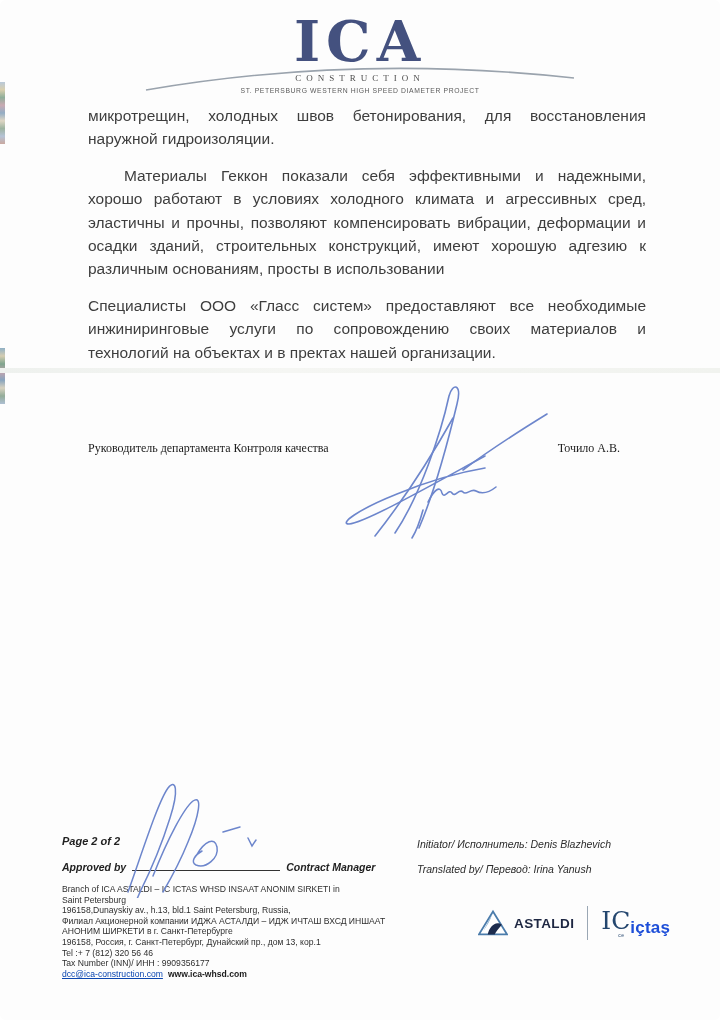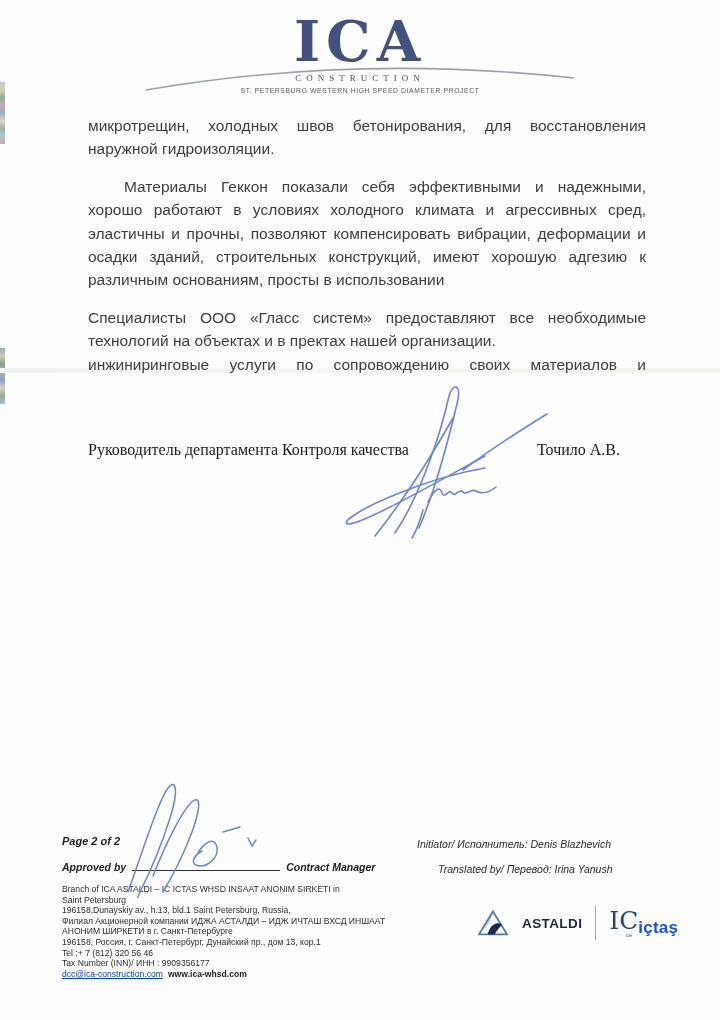--- a/index.html
+++ b/index.html
@@ -16,41 +16,41 @@
   
   .letterhead{position:absolute;top:10px;left:140px;width:440px;text-align:center;}
   .logo-word{font-family:"DejaVu Serif","Liberation Serif",serif;font-size:56px;font-weight:600;
     letter-spacing:6px;color:#44517f;line-height:62px;position:relative;z-index:2;}
   .logo-arc{position:absolute;left:0;top:30px;width:440px;height:60px;z-index:1;}
   .logo-sub{font-family:Liberation Serif, serif;font-size:9px;letter-spacing:5px;color:#4d4d4d;margin-top:1px;}
   .logo-tag{font-size:6.8px;letter-spacing:0.6px;color:#5a5a5a;margin-top:4px;}
   
   .body-text{position:absolute;left:88px;top:100px;width:558px;color:#3e3e3e;
     font-size:15.5px;line-height:23.4px;}
-  .para{margin:14px 0 13px 0;}
+  .para{margin:4px 0 13px 0;}
   .line{white-space:normal;}
   .line.j{text-align:justify;text-align-last:justify;}
   .line.indent{padding-left:36px;}
   
   .sign-row{position:absolute;left:88px;top:441px;width:532px;display:flex;
-    justify-content:space-between;font-family:"Liberation Serif",serif;font-size:16px;color:#1b1b1b;}
+    justify-content:space-between;font-family:"Liberation Serif",serif;font-size:12px;color:#1b1b1b;}
   .big-sig{position:absolute;left:335px;top:378px;width:220px;height:162px;z-index:3;}
   
   .page-label{position:absolute;left:62px;top:835px;font-size:11px;font-style:italic;font-weight:600;color:#222;}
   .approved-row{position:absolute;left:62px;top:860px;font-size:10.5px;font-style:italic;font-weight:700;color:#222;}
   .sig-line{display:inline-block;width:148px;border-bottom:1.2px solid #333;height:10px;margin:0 6px;}
   .small-sig{position:absolute;left:98px;top:780px;width:165px;height:118px;z-index:3;}
   .initiator-row{position:absolute;left:417px;top:838px;font-size:10.5px;font-style:italic;color:#2b2b2b;}
-  .translated-row{position:absolute;left:417px;top:863px;font-size:10.5px;font-style:italic;color:#2b2b2b;margin-left:21px;}
+  .translated-row{position:absolute;left:417px;top:863px;font-size:10.5px;font-style:italic;color:#2b2b2b;}
   .company-block{position:absolute;left:62px;top:884px;font-size:8.6px;line-height:10.6px;color:#2e2e2e;width:330px;}
   .email-link{color:#0b46b0;text-decoration:underline;cursor:pointer;}
   .website{font-weight:700;color:#1c1c1c;margin-left:5px;}
   
   .logos{position:absolute;left:478px;top:906px;display:flex;align-items:center;gap:13px;}
-  .astaldi{display:flex;align-items:center;gap:14px;}
+  .astaldi{display:flex;align-items:center;gap:6px;}
   .astaldi-label{font-size:13.5px;font-weight:700;letter-spacing:0.4px;color:#1e2742;}
   .logo-divider{width:1px;height:34px;background:#9aa7b4;}
   .ictas{display:flex;align-items:flex-start;position:relative;}
   .ictas-ic{font-family:"DejaVu Serif","Liberation Serif",serif;font-size:25px;color:#24466e;line-height:25px;}
   .ictas-ce{position:absolute;left:17px;top:24px;font-size:5px;color:#24466e;letter-spacing:0.5px;}
   .ictas-text{font-size:17px;font-weight:600;color:#1d4ed8;margin-top:10px;letter-spacing:0.2px;}
 </style>
 </head>
 <body>
 
@@ -76,22 +76,22 @@
     </div>
     <div class="para">
       <div class="line j indent">Материалы Геккон показали себя эффективными и надежными,</div>
       <div class="line j">хорошо работают в условиях холодного климата и агрессивных сред,</div>
       <div class="line j">эластичны и прочны, позволяют компенсировать вибрации, деформации и</div>
       <div class="line j">осадки зданий, строительных конструкций, имеют хорошую адгезию к</div>
       <div class="line">различным основаниям, просты в использовании</div>
     </div>
     <div class="para">
       <div class="line j">Специалисты ООО «Гласс систем» предоставляют все необходимые</div>
+      <div class="line j">инжиниринговые  услуги по сопровождению своих материалов и</div>
       <div class="line">технологий на объектах и в пректах нашей организации.</div>
-      <div class="line j">инжиниринговые  услуги по сопровождению своих материалов и</div>
     </div>
   </div>
 
   <div class="sign-row">
     <span>Руководитель департамента Контроля качества</span>
     <span>Точило А.В.</span>
   </div>
 
   <svg class="big-sig" viewBox="0 0 220 162">
     <g fill="none" stroke="#6d86cc" stroke-width="1.6" stroke-linecap="round">

